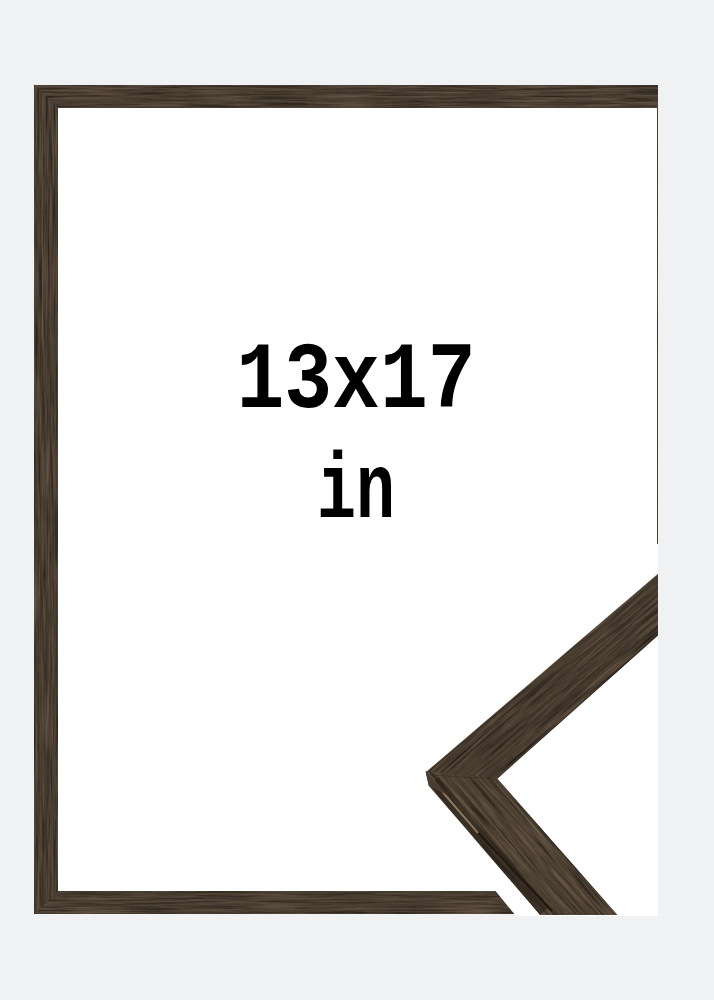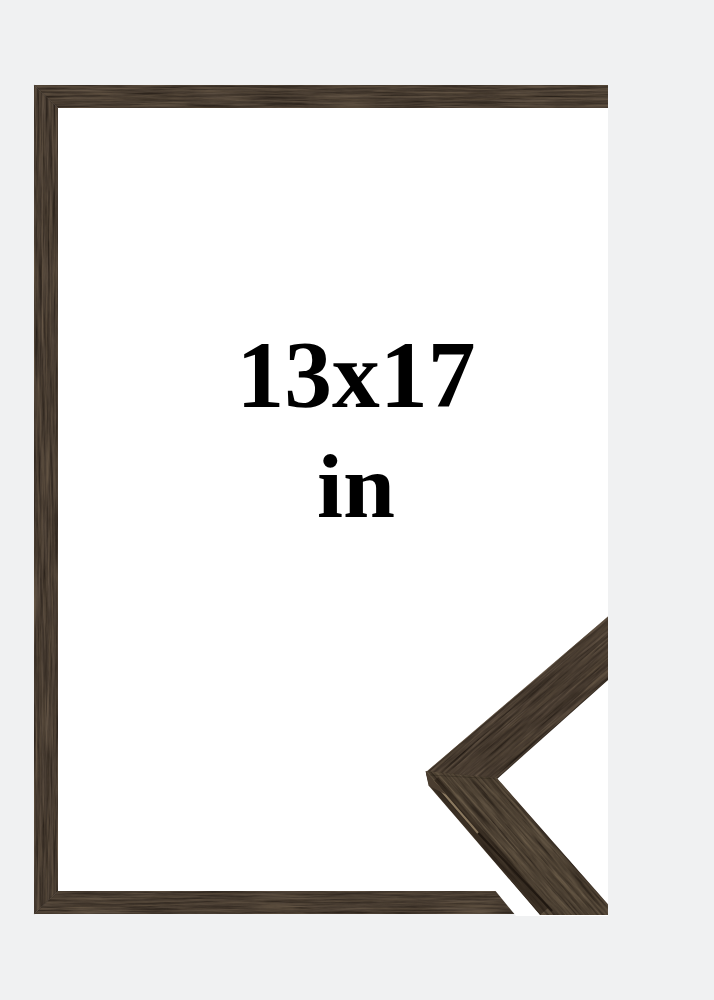--- a/index.html
+++ b/index.html
@@ -1,17 +1,17 @@
 <!DOCTYPE html>
 <html><head>
 <meta charset="utf-8">
 <style>
   html,body{margin:0;padding:0;background:#f0f1f2;}
-  .stage{position:relative;width:608px;height:1000px;overflow:hidden;
-         font-family:Liberation Serif, serif;}
+  .stage{position:relative;width:658px;height:1000px;overflow:hidden;
+         font-family:Liberation Mono, monospace;}
 </style>
 </head>
 <body>
 <div class="stage">
 
 <svg width="714" height="1000" viewBox="0 0 714 1000" xmlns="http://www.w3.org/2000/svg">
   <defs>
 
     <filter color-interpolation-filters="sRGB" id="grainH" x="0%" y="0%" width="100%" height="100%">
       <feTurbulence type="fractalNoise" baseFrequency="0.016 0.5" numOctaves="5" seed="7" result="n"></feTurbulence>

